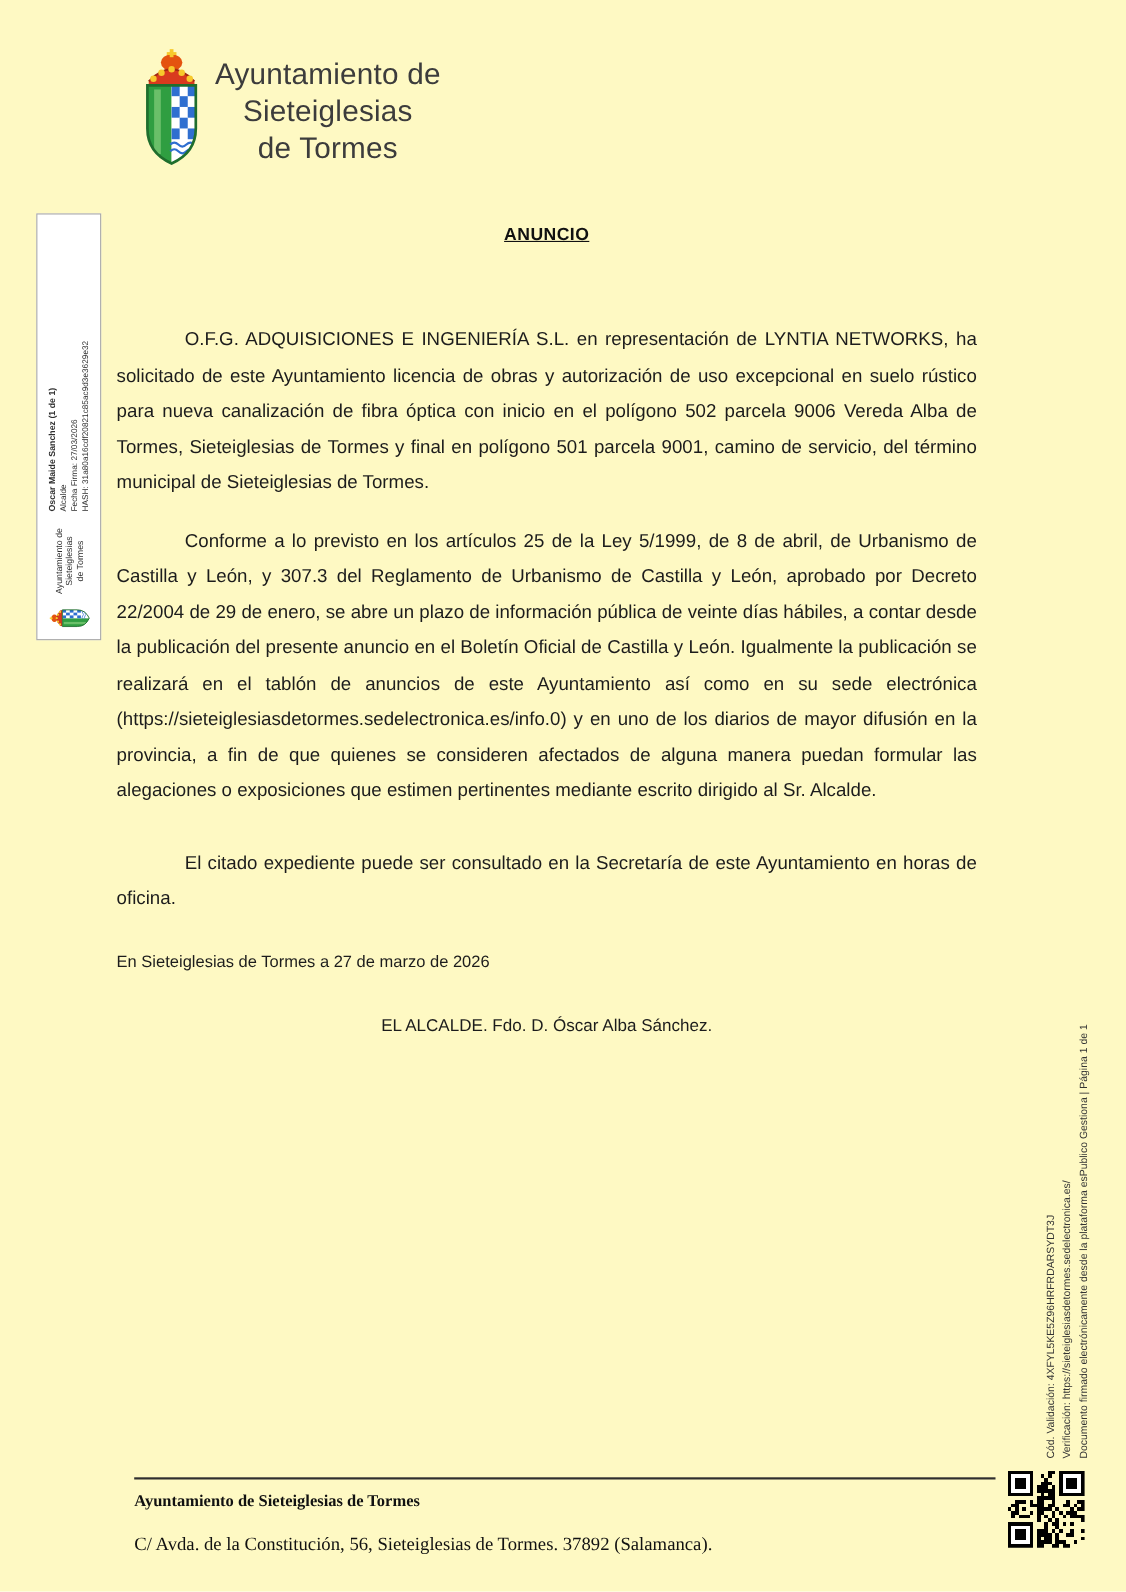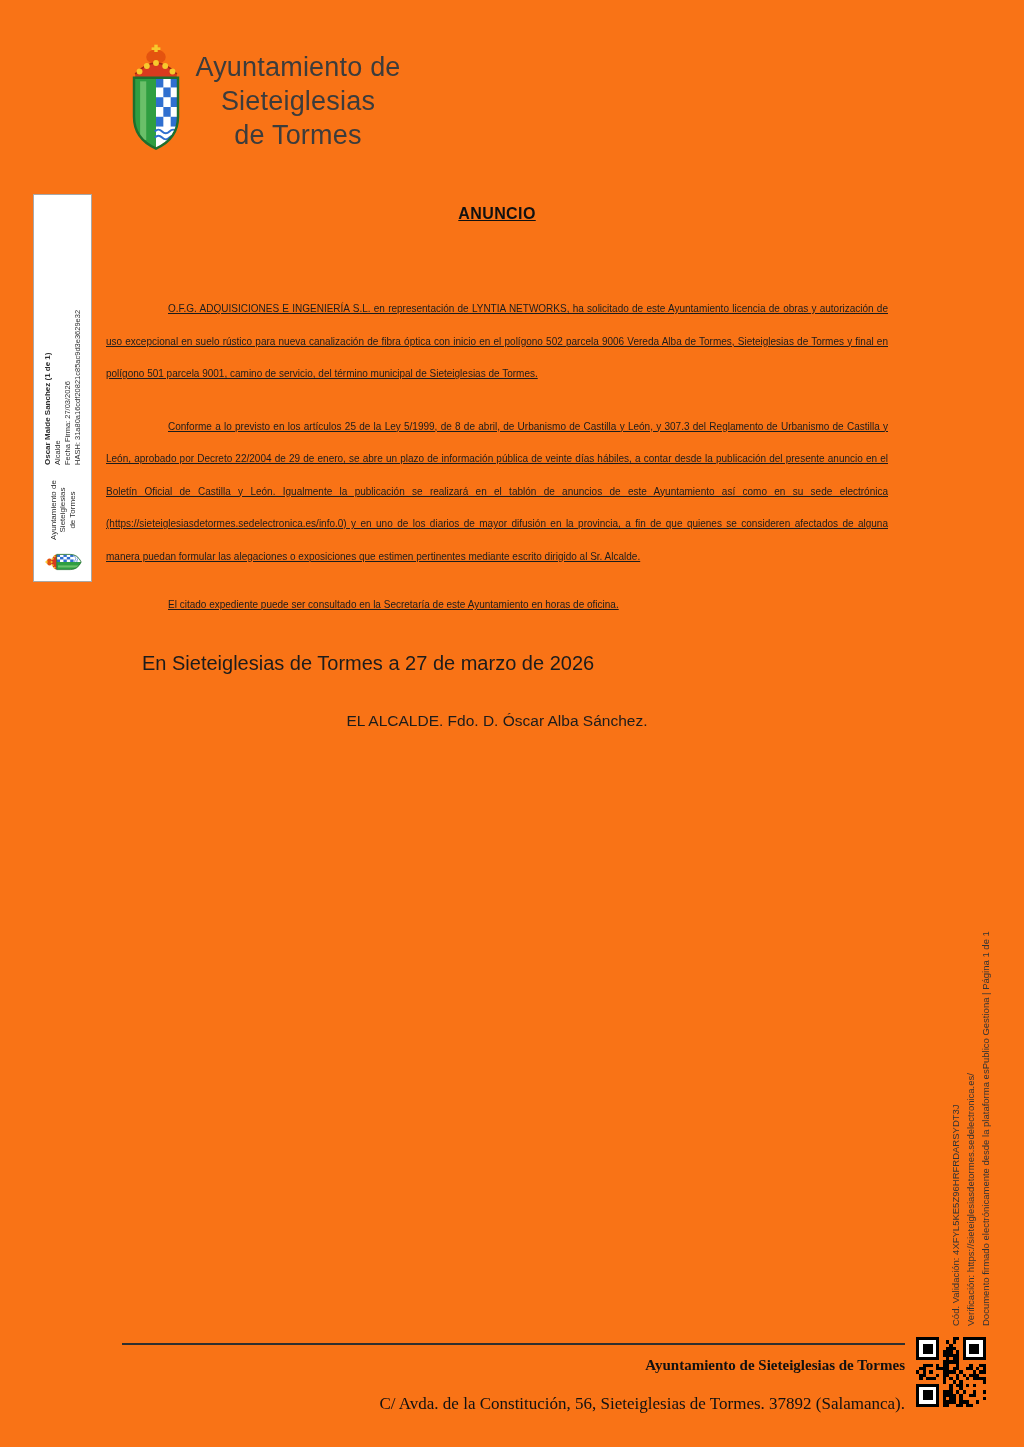--- a/index.html
+++ b/index.html
@@ -1,47 +1,47 @@
 <!DOCTYPE html>
 <html><head>
 <meta charset="utf-8">
 <style>
   * { margin:0; padding:0; box-sizing:border-box; }
   html,body { background:#ffffff; }
   .page {
     position:relative;
     width:1024px; height:1447px;
-    background:#f97316;
+    background:#fef9c3;
     font-family:"Liberation Sans", sans-serif;
     color:#1c1c1c;
     overflow:hidden;
   }
 
   
   .header-logo { position:absolute; left:119px; top:41px; width:74px; height:110px; }
   .header-org {
     position:absolute; left:188px; top:50px; width:220px;
     text-align:center; font-size:27px; line-height:34px;
     color:#3c3c3c; letter-spacing:0.2px;
   }
 
   
   .doc { position:absolute; left:106px; top:205px; width:782px; }
   .doc-title {
     text-align:center; font-size:16px; font-weight:bold;
     text-decoration:underline; letter-spacing:0.4px; color:#111;
   }
   .doc p {
-    font-size:10px; line-height:32.5px; text-align:justify;
-    text-indent:62px; color:#1c1c1c;text-decoration:underline;
+    font-size:17px; line-height:32.5px; text-align:justify;
+    text-indent:62px; color:#1c1c1c;
   }
   .p1 { margin-top:70px; }
   .p2 { margin-top:20px; }
-  .p3 { margin-top:16px; }
-  .date-line { margin-top:25px; font-size:20px; line-height:32.5px;margin-left:36px; }
+  .p3 { margin-top:33px; }
+  .date-line { margin-top:25px; font-size:15px; line-height:32.5px; }
   .signature-line { margin-top:26px; font-size:15.5px; line-height:32.5px; text-align:center; }
 
   
   .stamp-box {
     position:absolute; left:33px; top:194px; width:59px; height:388px;
     border:1px solid #a8a8a8; background:#fff;
   }
   .stamp-rot {
     position:absolute; left:3px; top:382px; width:376px; height:52px;
     transform:rotate(-90deg); transform-origin:0 0;
@@ -58,21 +58,21 @@
   .right-margin {
     position:absolute; left:948px; top:1326px; width:440px; height:48px;
     transform:rotate(-90deg); transform-origin:0 0;
     font-size:9.5px; line-height:15px; color:#333;
   }
   .right-margin div { white-space:nowrap; }
 
   
   .footer-rule { position:absolute; left:122px; top:1343px; width:783px; height:2px; background:#2f2f2f; }
   .footer-text {
-    position:absolute; left:122px; top:1357px; width:783px; text-align:right;
+    position:absolute; left:122px; top:1357px; width:783px; text-align:left;
     font-family:"Liberation Serif", serif; color:#111;
   }
   .footer-org { font-size:15px; font-weight:bold; }
   .footer-address { font-size:17px; margin-top:20px; }
 
   .qr { position:absolute; left:916px; top:1337px; width:70px; height:70px; }
 </style>
 </head>
 <body>
 

